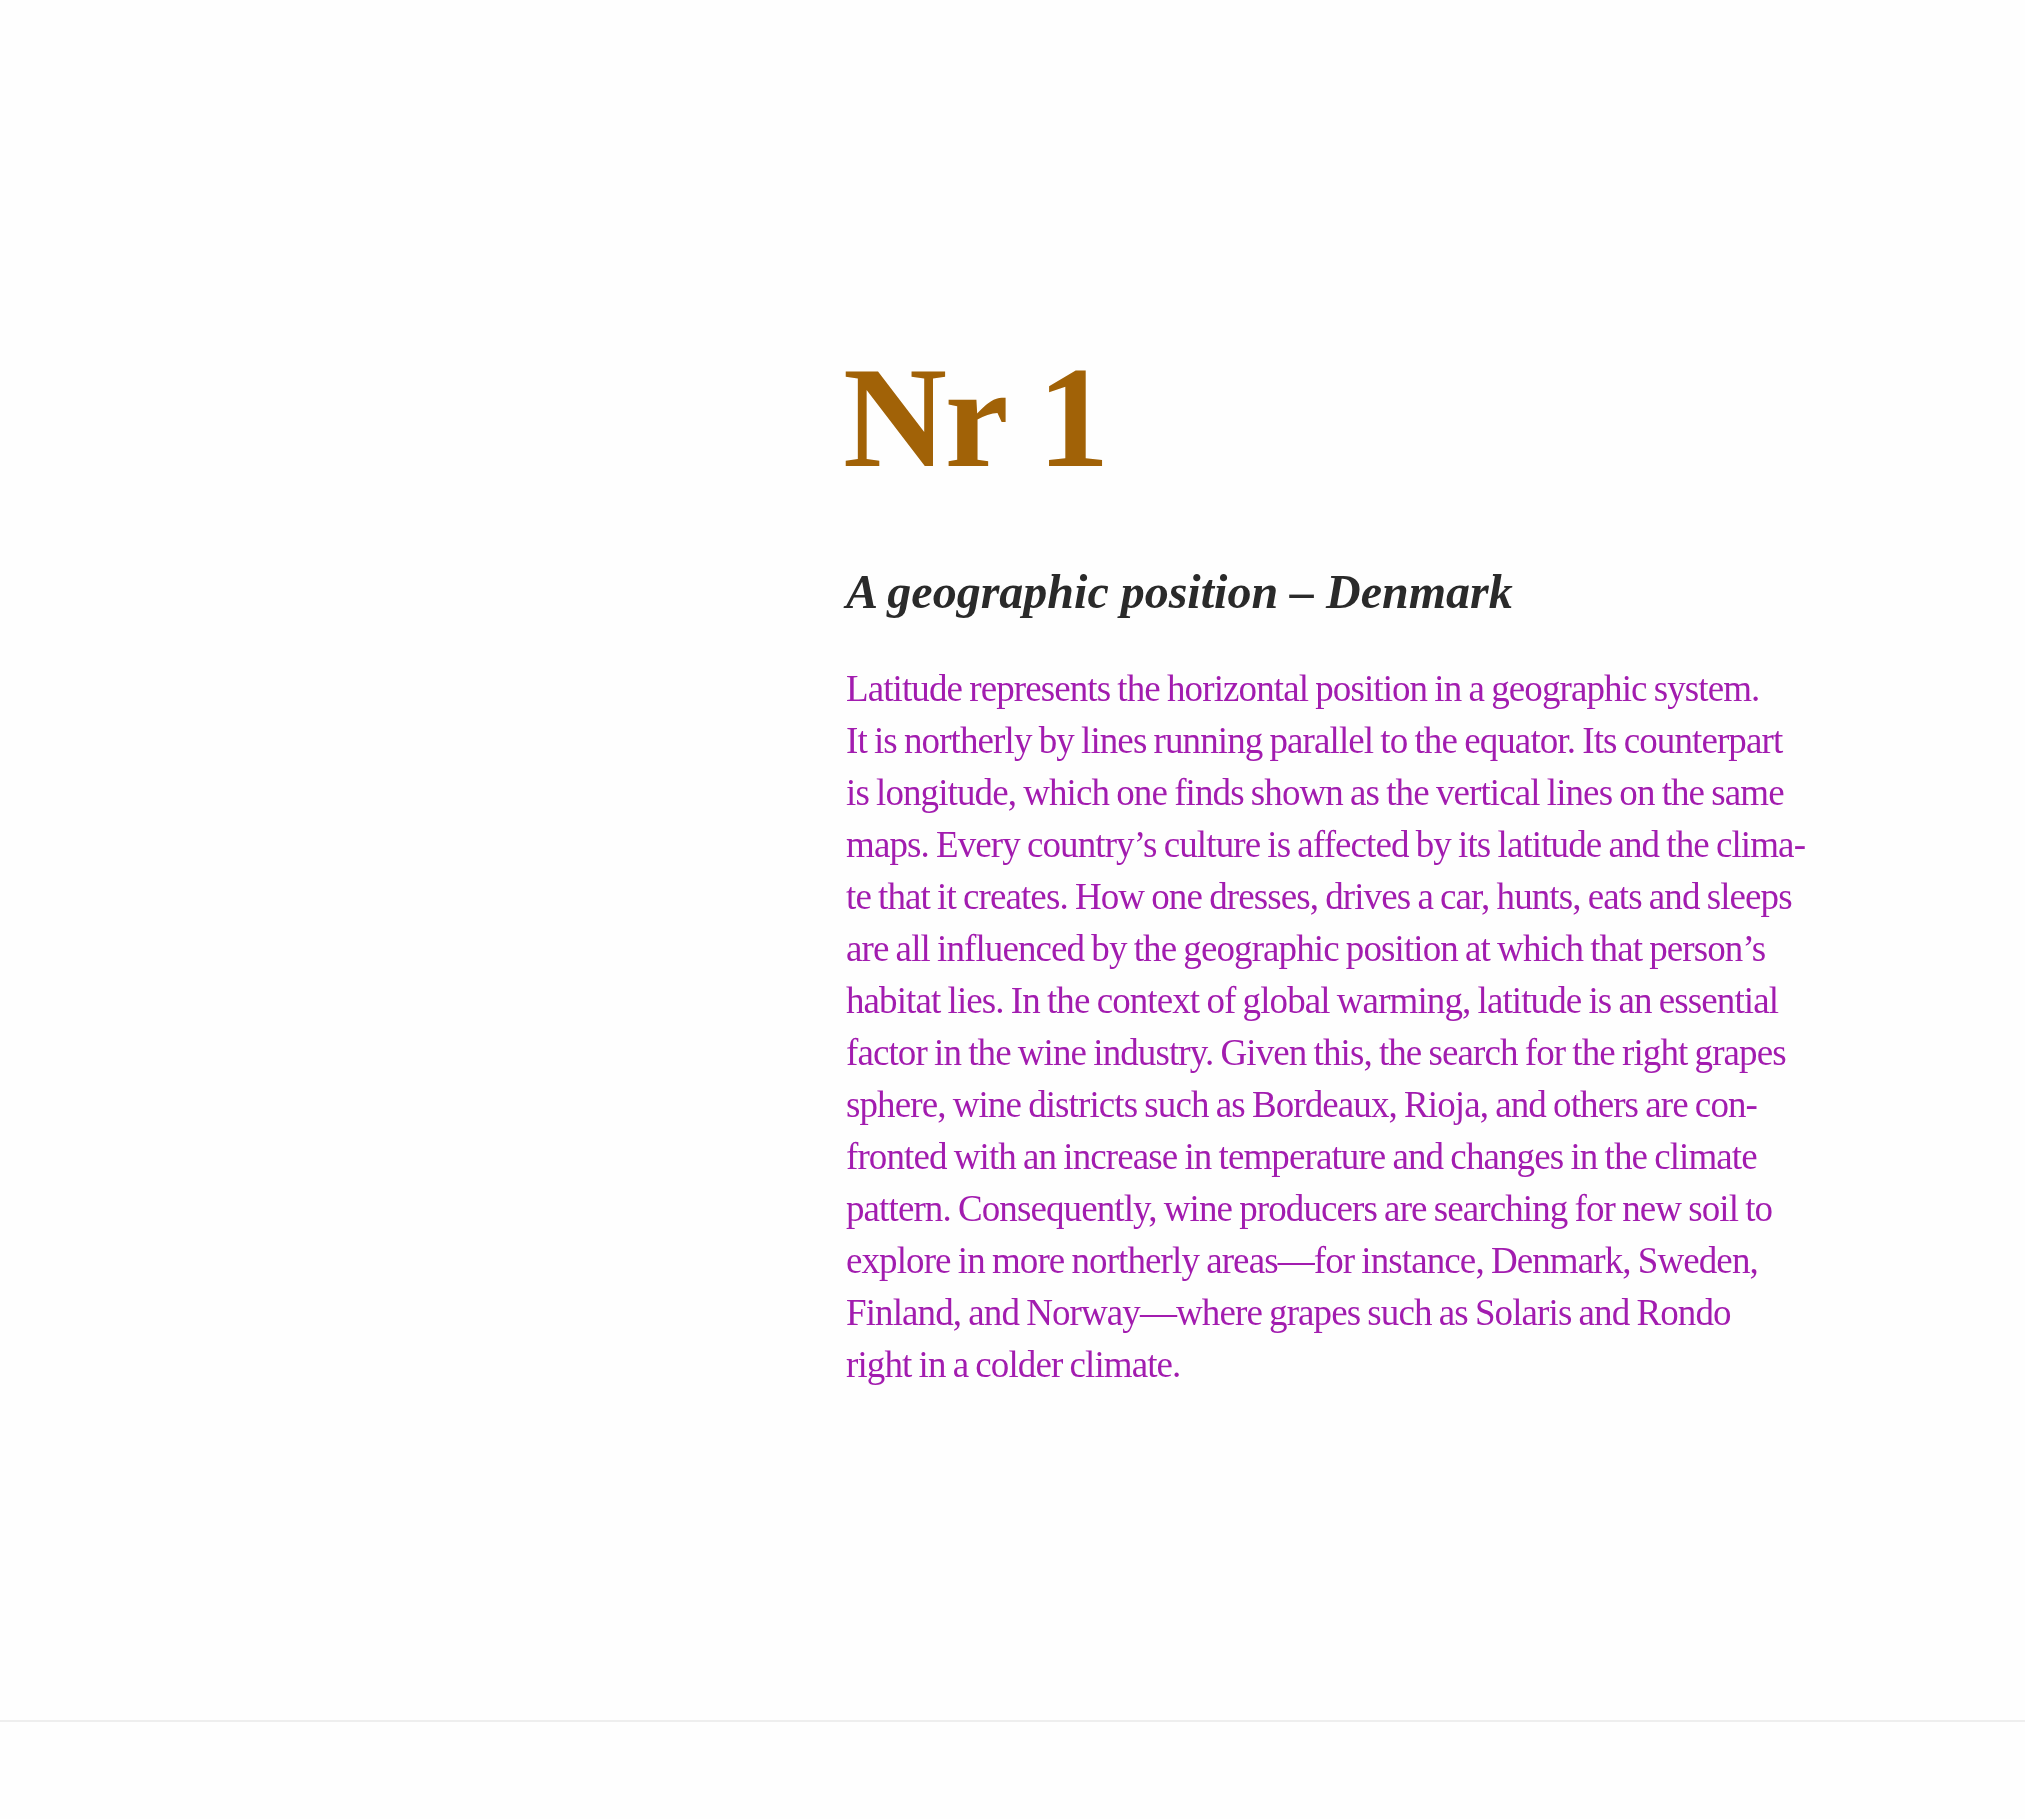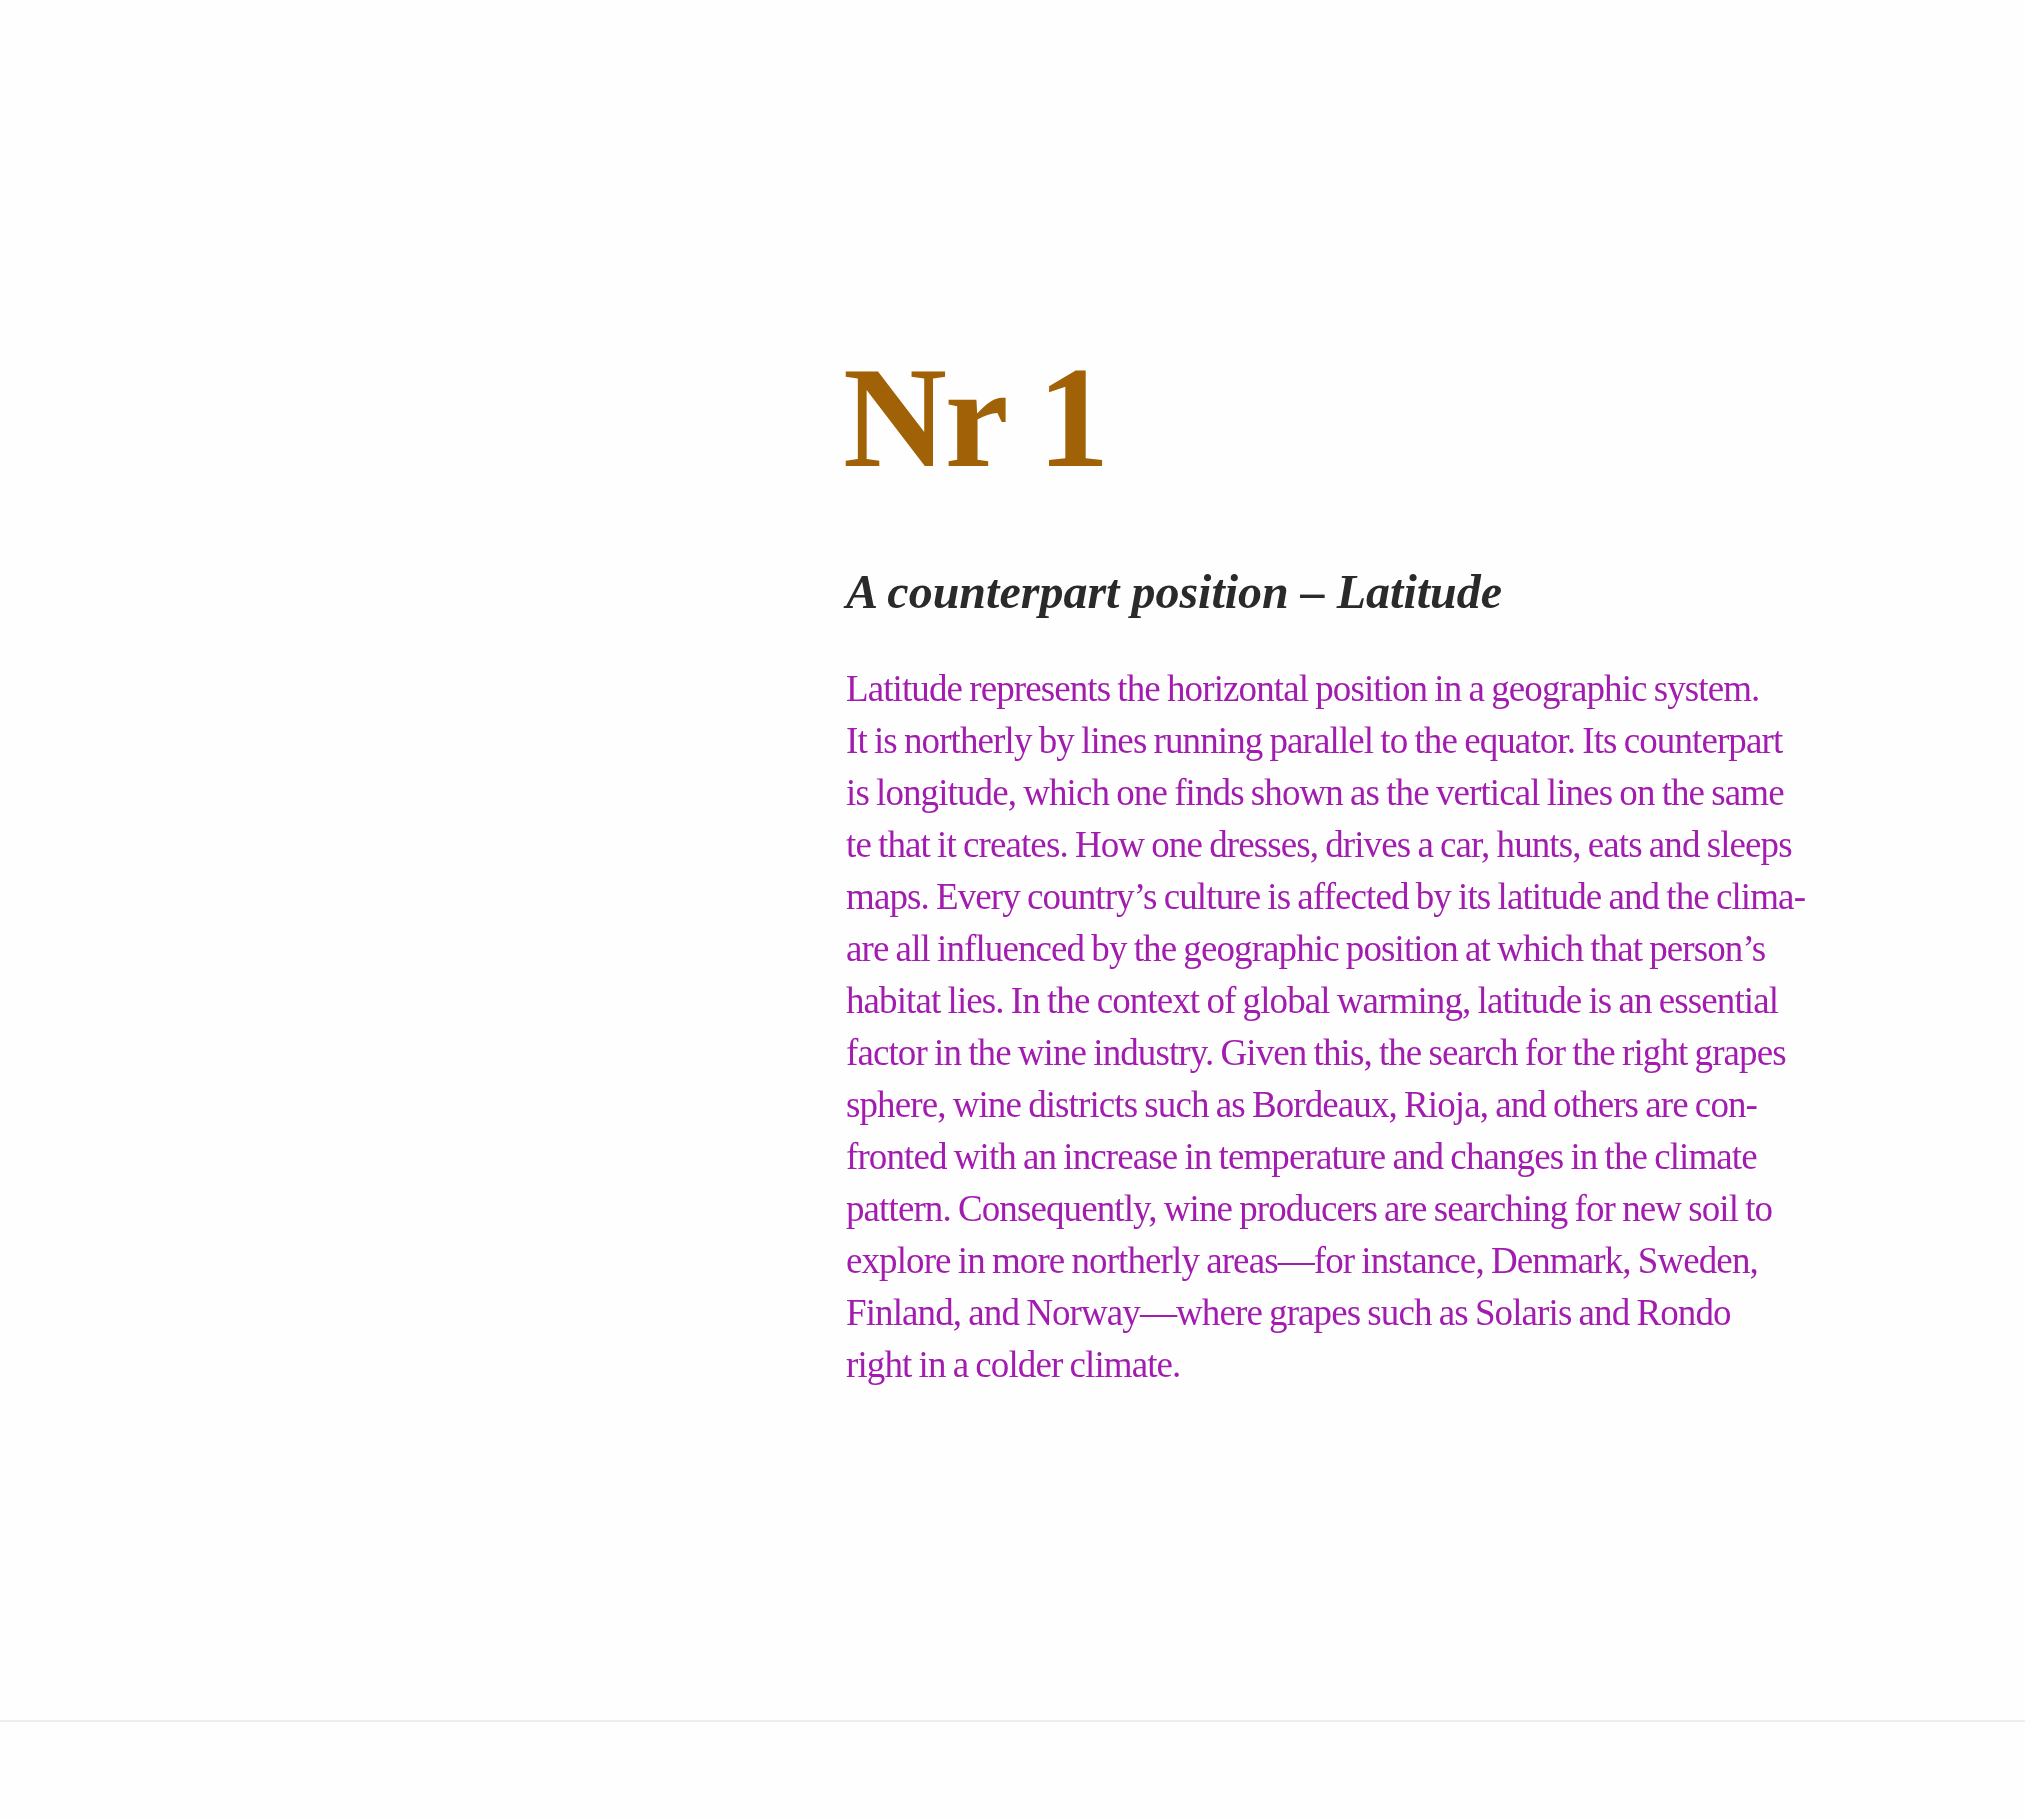--- a/index.html
+++ b/index.html
@@ -29,28 +29,28 @@
   }
   .body-text .line { display: block; white-space: nowrap; }
 </style>
 </head>
 <body>
 
 <div class="page-edge"></div>
 
 <h1 class="chapter-number">Nr 1</h1>
 
-<h2 class="section-title">A counterpart position – Latitude</h2>
+<h2 class="section-title">A geographic position – Denmark</h2>
 
 <p class="body-text">
   <span class="line">Latitude represents the horizontal position in a geographic system.</span>
   <span class="line">It is northerly by lines running parallel to the equator. Its counterpart</span>
   <span class="line">is longitude, which one finds shown as the vertical lines on the same</span>
+  <span class="line">maps. Every country’s culture is affected by its latitude and the clima-</span>
   <span class="line">te that it creates. How one dresses, drives a car, hunts, eats and sleeps</span>
-  <span class="line">maps. Every country’s culture is affected by its latitude and the clima-</span>
   <span class="line">are all influenced by the geographic position at which that person’s</span>
   <span class="line">habitat lies. In the context of global warming, latitude is an essential</span>
   <span class="line">factor in the wine industry. Given this, the search for the right grapes</span>
   <span class="line">sphere, wine districts such as Bordeaux, Rioja, and others are con-</span>
   <span class="line">fronted with an increase in temperature and changes in the climate</span>
   <span class="line">pattern. Consequently, wine producers are searching for new soil to</span>
   <span class="line">explore in more northerly areas—for instance, Denmark, Sweden,</span>
   <span class="line">Finland, and Norway—where grapes such as Solaris and Rondo</span>
   <span class="line">right in a colder climate.</span>
 </p>

